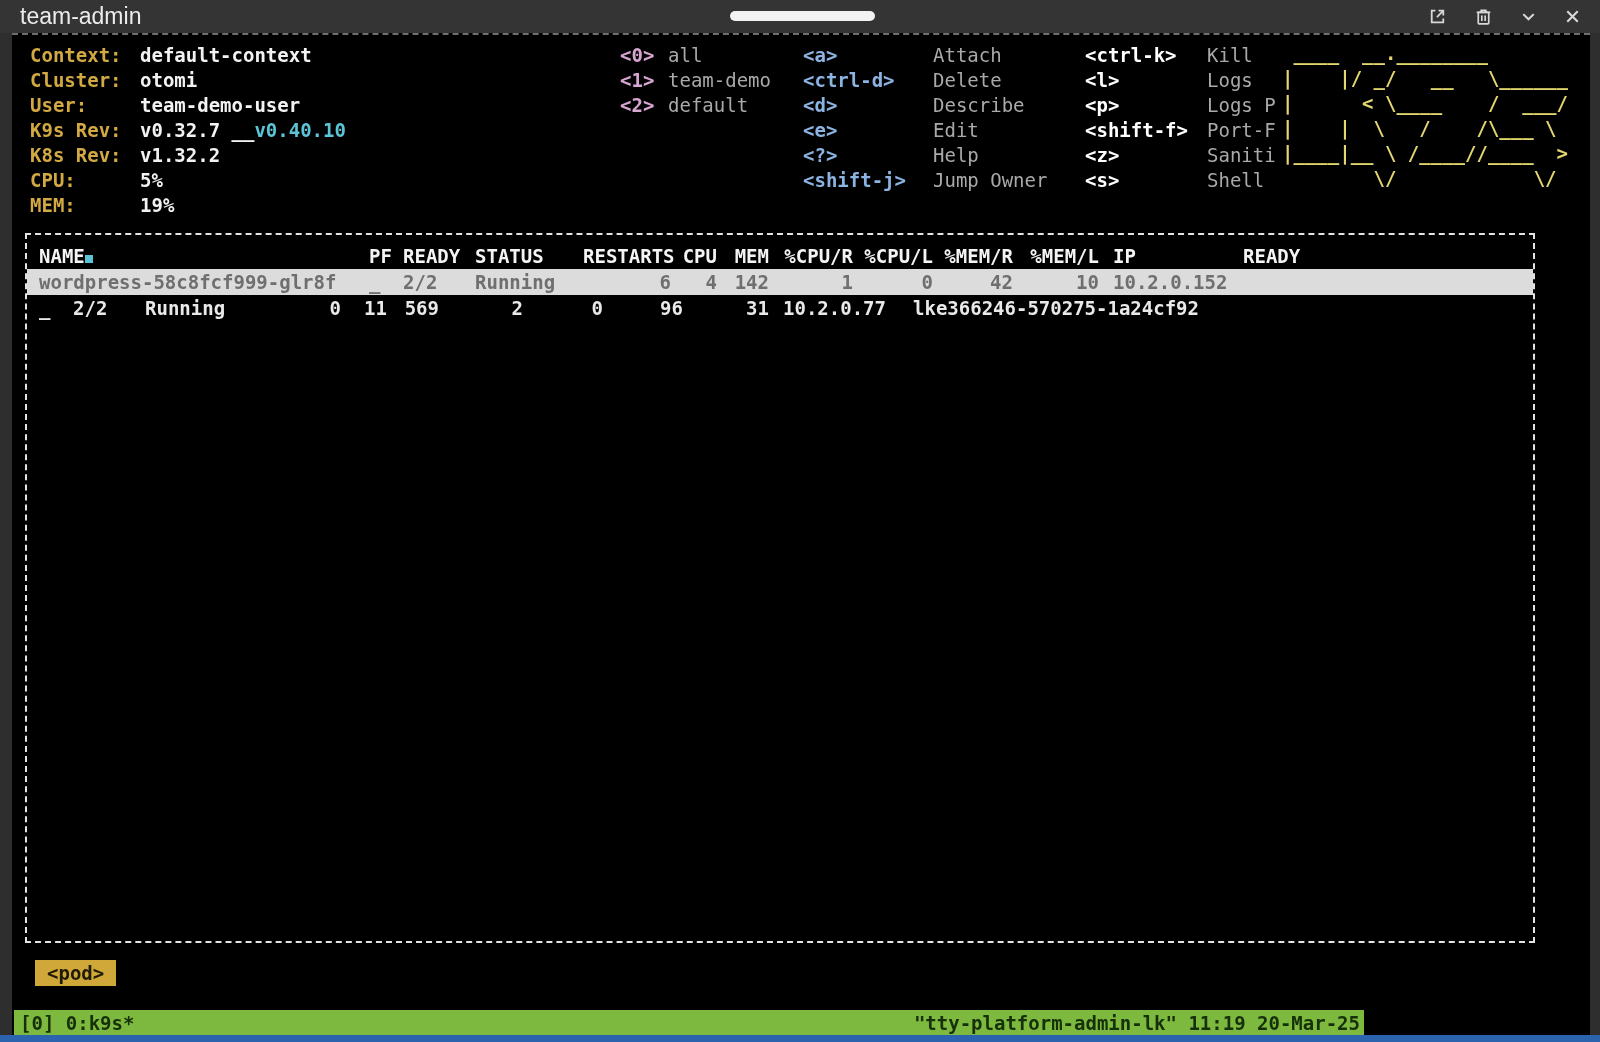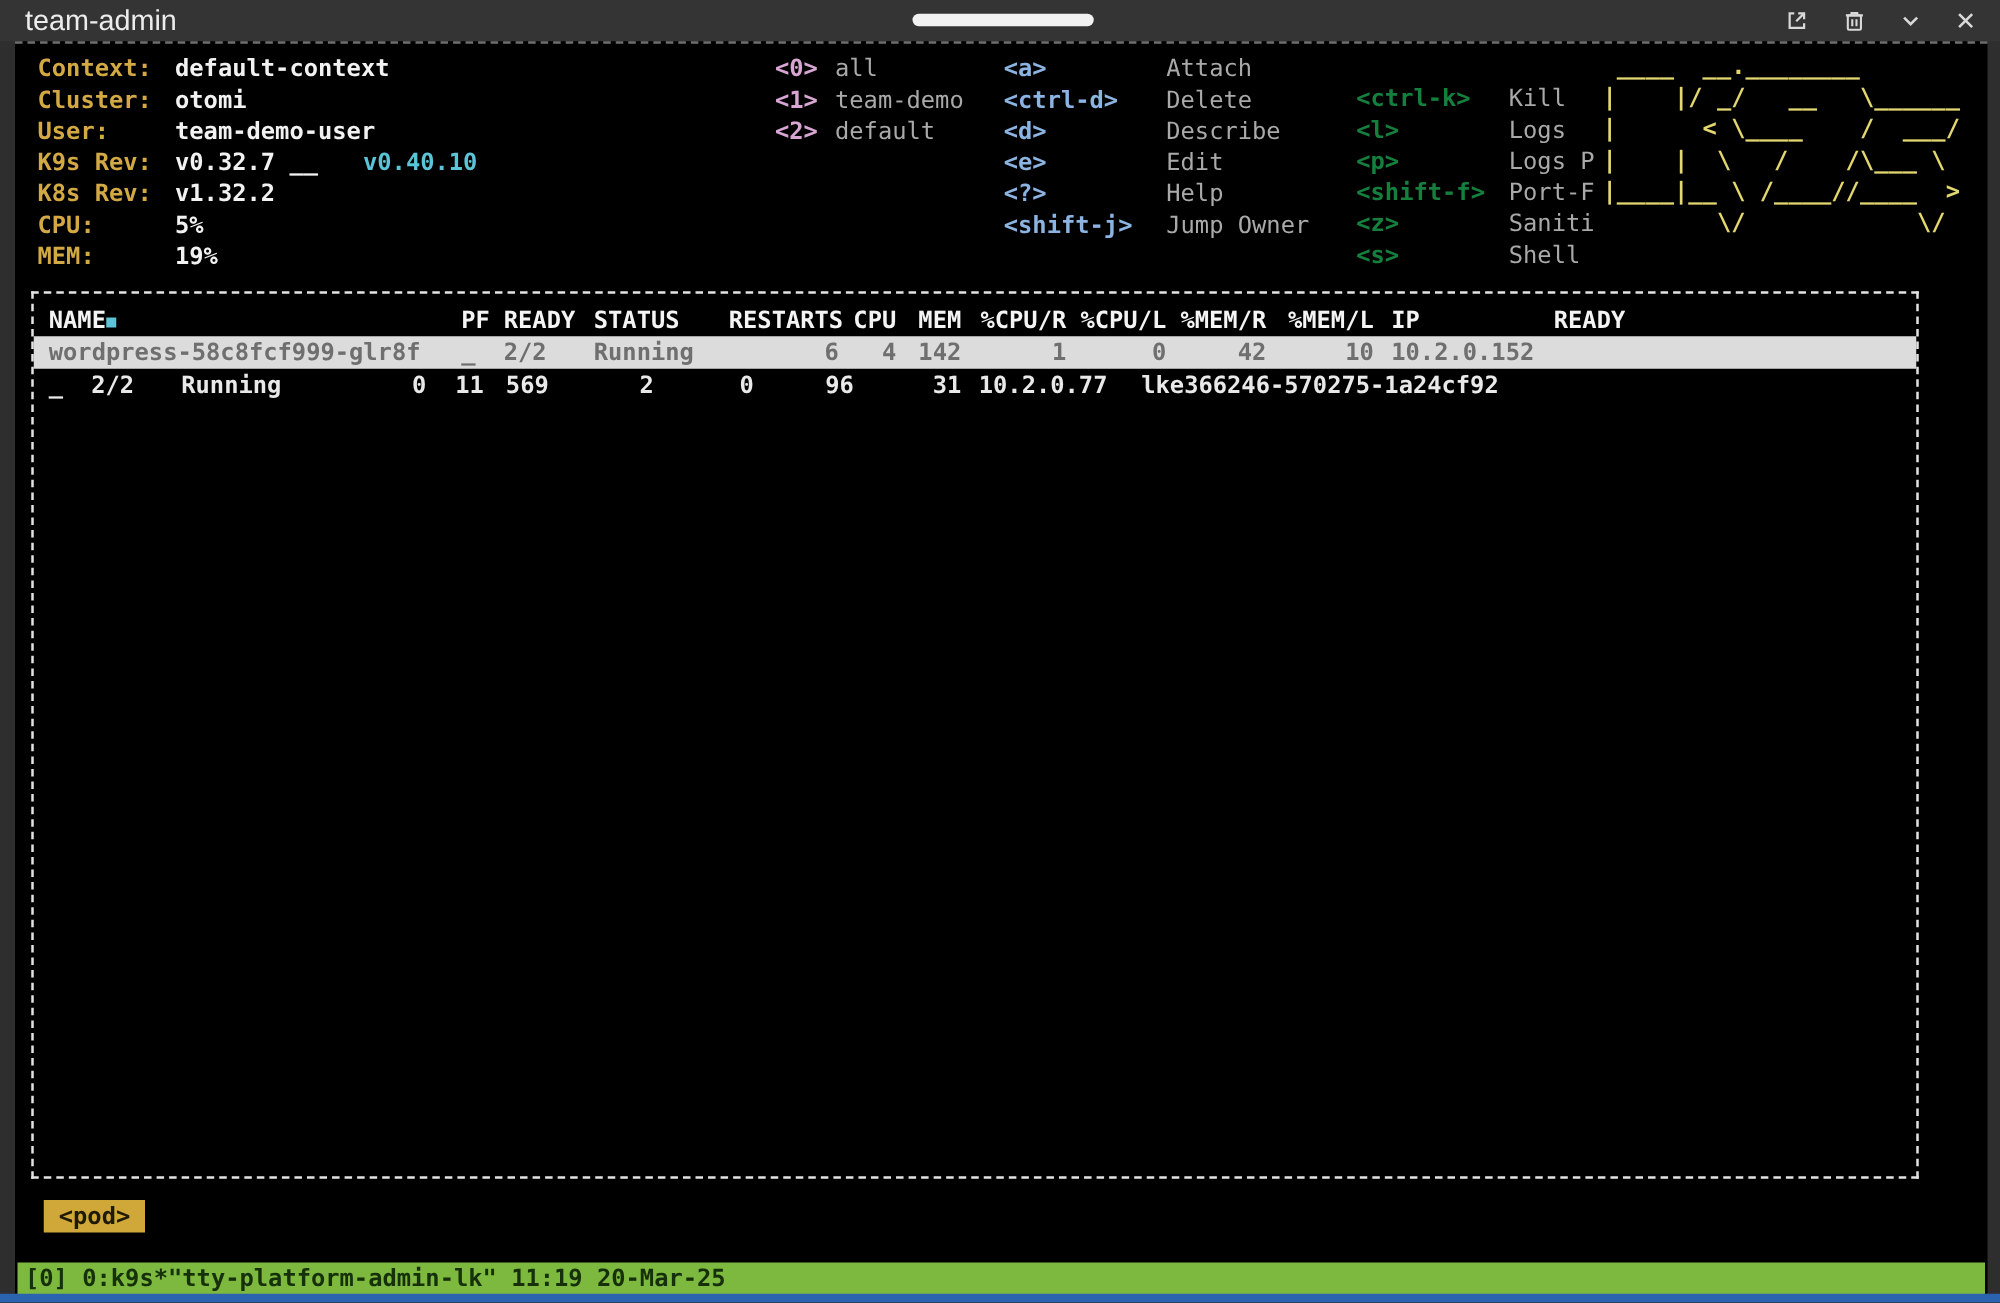--- a/index.html
+++ b/index.html
@@ -21,26 +21,26 @@
   .terminal { position:absolute; left:12px; top:33px; width:1578px; height:1002px;
               background:#000; border-top:2px dashed #6f6f6f; color:#e8e8e8;
               font-size:19px; }
   .bottomblue { position:absolute; left:0; top:1035px; width:1600px; height:7px;
                 background:#2b63ae; }
 
   
   .irow { position:absolute; height:25px; line-height:25px; white-space:nowrap; }
   .irow .ilabel { display:inline-block; width:110px; color:#d2a942; font-weight:bold; }
   .irow .ivalue { color:#f2f2f2; font-weight:bold; }
-  .irow .iextra { color:#5bc4d6; font-weight:bold;margin-left:36px; }
+  .irow .iextra { color:#5bc4d6; font-weight:bold; }
 
   .mrow { position:absolute; height:25px; line-height:25px; white-space:nowrap; }
   .mrow .nskey  { display:inline-block; width:48px;  color:#d9a6d4; font-weight:bold; }
   .mrow .ckey1  { display:inline-block; width:130px; color:#8cb4e2; font-weight:bold; }
-  .mrow .ckey2  { display:inline-block; width:122px; color:#15803d; font-weight:bold;margin-top:24px; }
+  .mrow .ckey2  { display:inline-block; width:122px; color:#ffffff; font-weight:bold; }
   .mrow .mlabel { color:#a9a9a9; }
 
   .logo { position:absolute; left:1270px; top:6px; color:#e3d76f; font-size:19px;
           line-height:25px; white-space:pre; font-weight:bold; }
 
   
   .panel { position:absolute; left:13px; top:198px; width:1510px; height:710px;
            border:2px dashed #e3e3e3; }
   .ptitle { position:absolute; top:-15px; left:50%; transform:translateX(-50%);
             background:#000; padding:0 9px; white-space:nowrap; font-weight:bold;
@@ -63,23 +63,23 @@
   .c0{width:330px;overflow:hidden;} .c1{width:34px;} .c2{width:72px;} .c3{width:108px;}
   .c4{width:88px;text-align:right;} .c5{width:46px;text-align:right;}
   .c6{width:52px;text-align:right;} .c7{width:84px;text-align:right;}
   .c8{width:80px;text-align:right;} .c9{width:80px;text-align:right;}
   .c10{width:86px;text-align:right;} .c11{width:130px;padding-left:14px;}
   .c12{flex:1;padding-left:14px;overflow:hidden;}
 
   
   .crumb { position:absolute; left:23px; top:925px; height:26px; line-height:26px;
            background:#d0a739; color:#1f1a05; font-weight:bold; padding:0 12px; }
-  .statusbar { position:absolute; left:2px; top:975px; width:1574px; height:27px;
+  .statusbar { position:absolute; left:2px; top:975px; width:1350px; height:27px;
                background:#7cb93e; color:#16300a; font-weight:bold;
-               line-height:27px; display:flex; }
+               line-height:27px; display:flex; justify-content:space-between; }
   .statusbar .sleft  { padding-left:6px; }
   .statusbar .sright { padding-right:4px; }
 </style>
 </head>
 <body>
 
 <div class="titlebar">
   <div class="wtitle">team-admin</div>
   <div class="pill"></div>
   <div class="wicons">

